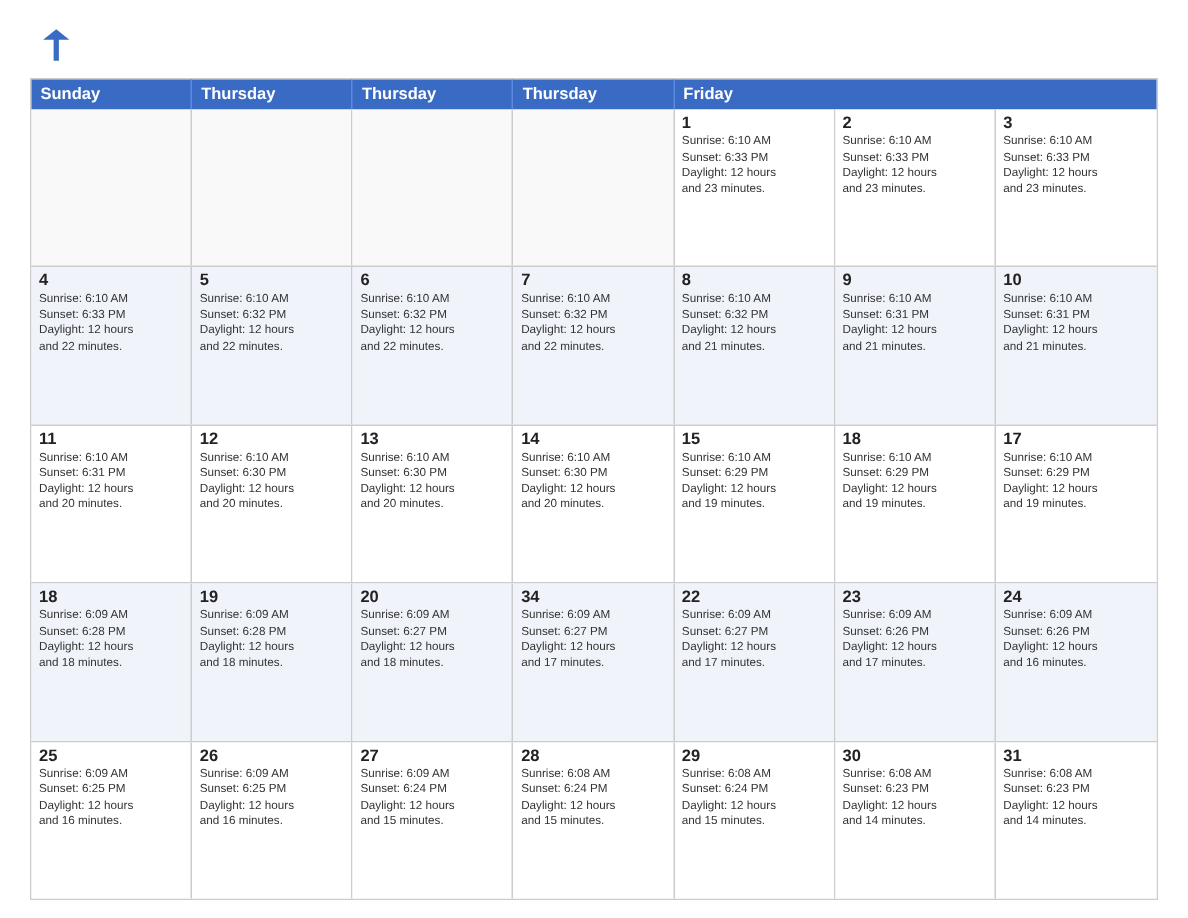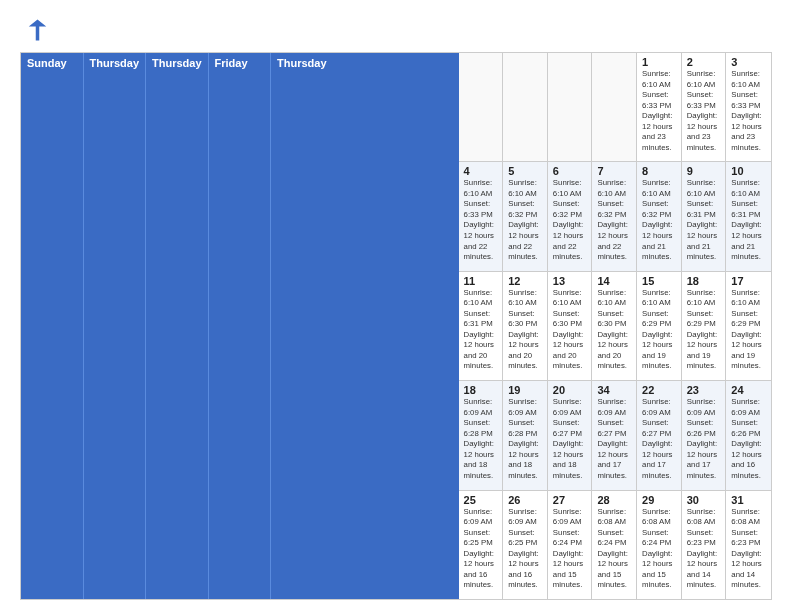--- a/index.html
+++ b/index.html
@@ -49,21 +49,21 @@
       color: #222;
       line-height: 1.1;
     }
     .location {
       font-size: 15px;
       color: #444;
     }
     .calendar {
       flex: 1;
       display: flex;
-      flex-direction: row;
+      flex-direction: column;
       border: 1px solid #ccc;
     }
     .cal-header {
       display: grid;
       grid-template-columns: repeat(7, 1fr);
       background: #3a6bc4;
     }
     .cal-header-cell {
       color: #fff;
       font-size: 11px;
@@ -127,22 +127,22 @@
       <div class="month-title"></div>
       <div class="location"></div>
     </div>
   </div>
 
   <div class="calendar">
     <div class="cal-header">
     <div class="cal-header-cell">Sunday</div>
         <div class="cal-header-cell">Thursday</div>
         <div class="cal-header-cell">Thursday</div>
+        <div class="cal-header-cell">Thursday</div>
         <div class="cal-header-cell">Friday</div>
-        <div class="cal-header-cell">Thursday</div>
       </div>
     <div class="cal-body">
     <div class="cal-row">
           <div class="cal-cell empty"></div>
           <div class="cal-cell empty"></div>
           <div class="cal-cell empty"></div>
           <div class="cal-cell empty"></div>
           <div class="cal-cell">
             <div class="day-num">1</div>
             <div class="day-info" style="white-space: pre-line;">Sunrise: 6:10 AM

